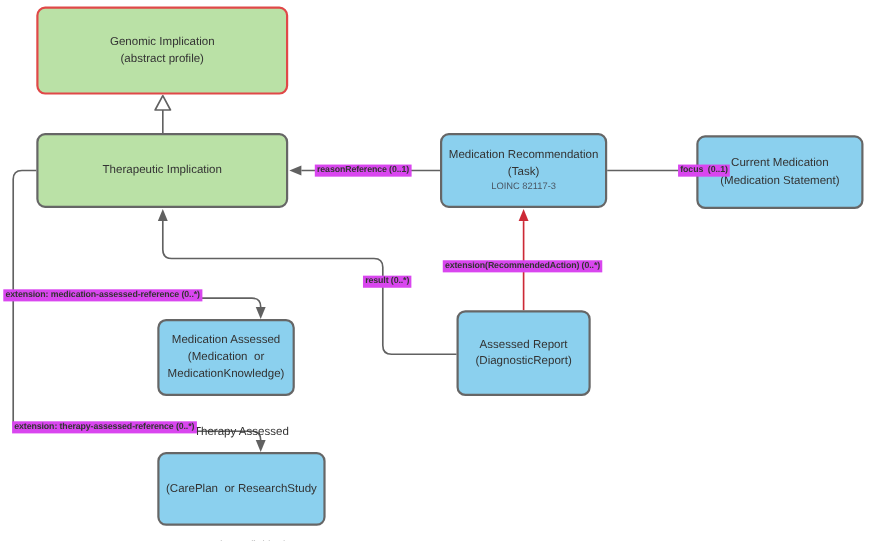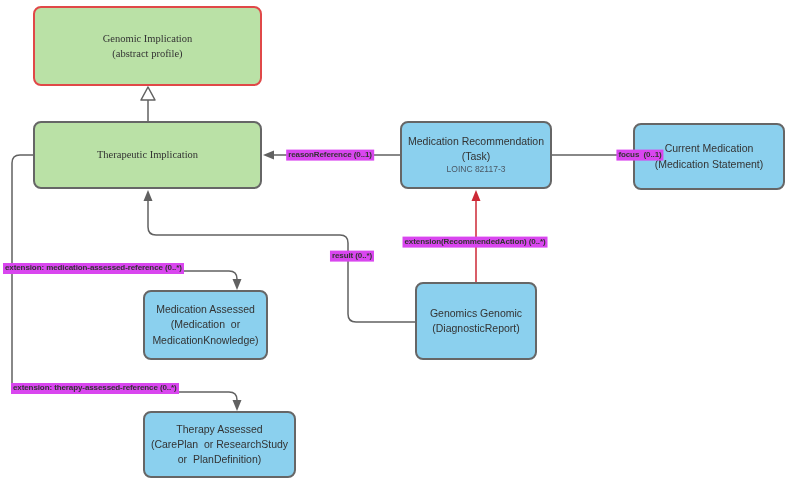--- a/index.html
+++ b/index.html
@@ -20,21 +20,21 @@
     display:flex;
     flex-direction:column;
     align-items:center;
     justify-content:center;
     text-align:center;
     color:#333333;
     font-size:10.5px;
     line-height:1.45;
   }
   .node span { white-space:pre; }
-  .node-green { background:#bae1a6;font-family:Liberation Serif, serif; }
+  .node-green { background:#bae1a6; }
   .node-blue  { background:#8bd0ee; }
   .border-red { border-color:#e04848; }
   .code-line  { font-size:8.5px; color:#4a5764; line-height:1.4;text-align:center; }
 
   .edge-label {
     position:absolute;
     font-size:8px;
     font-weight:bold;
     letter-spacing:-0.1px;
     color:#333333;
@@ -104,28 +104,28 @@
     <span>Current Medication</span>
     <span>(Medication Statement)</span>
   </div>
 
   <div class="node node-blue" style="left:143px; top:290px; width:125px; height:70px;">
     <span>Medication Assessed</span>
     <span>(Medication  or</span>
     <span>MedicationKnowledge)</span>
   </div>
 
-  <div class="node node-blue" style="left:143px; top:411px; width:153px; height:67px;">
+  <div class="node node-blue" style="left:143px; top:411px; width:153px; height:67px;gap:37px;">
     <span>Therapy Assessed</span>
     <span>(CarePlan  or ResearchStudy</span>
     <span>or  PlanDefinition)</span>
   </div>
 
   <div class="node node-blue" style="left:415px; top:282px; width:122px; height:78px;">
-    <span>Genomics Genomic</span>
+    <span>Assessed Report</span>
     <span>(DiagnosticReport)</span>
   </div>
 
   <div class="edge-label label-centered" style="left:330px; top:155px;">reasonReference (0..1)</div>
 
   <div class="edge-label label-centered" style="left:593px; top:155px;margin-left:47px;">focus  (0..1)</div>
 
   <div class="edge-label label-centered" style="left:475px; top:242px;">extension(RecommendedAction) (0..*)</div>
 
   <div class="edge-label label-centered" style="left:352px; top:256px;">result (0..*)</div>

